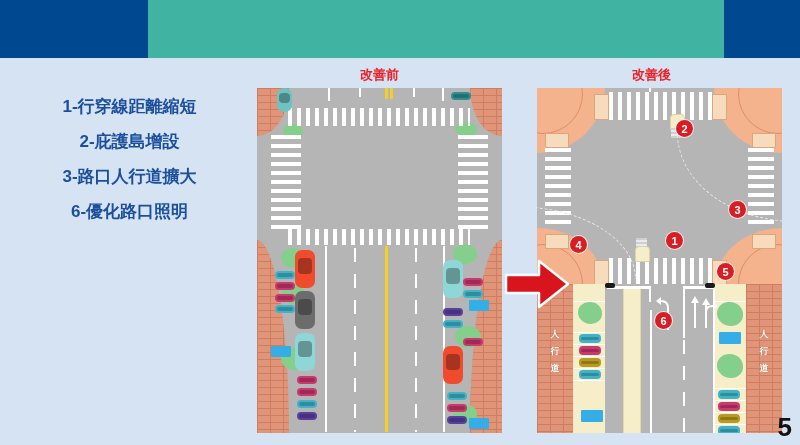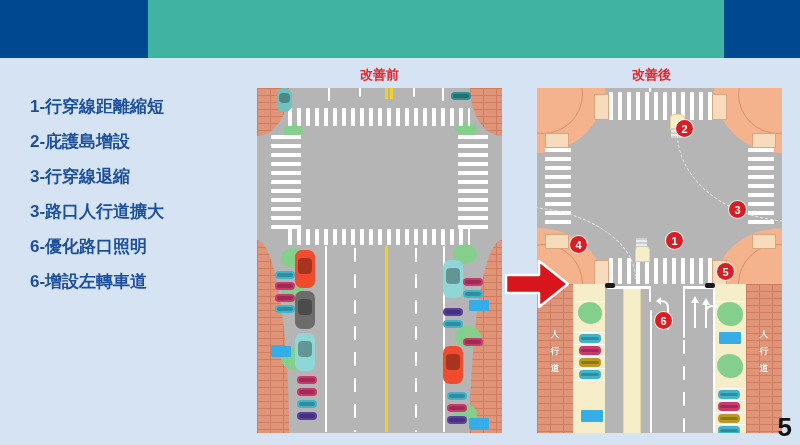--- a/index.html
+++ b/index.html
@@ -22,21 +22,21 @@
     background:#41b3a3;
   }
   .header-title{
     position:absolute;left:148px;top:0;width:576px;height:58px;
     display:flex;align-items:center;justify-content:center;
     color:#ffffff;font-size:28px;font-weight:bold;letter-spacing:1px;
     white-space:nowrap;
   }
 
   
-  .list-panel{position:absolute;left:30px;top:98px;width:215px;}
+  .list-panel{position:absolute;left:22px;top:98px;width:215px;text-align:center;}
   .list-item{
     color:#1b4f9c;font-size:17px;font-weight:bold;
     line-height:1;margin-bottom:18px;white-space:nowrap;
   }
 
   
   .panel-caption{
     position:absolute;color:#e8232a;font-size:13px;font-weight:bold;
     white-space:nowrap;
   }
@@ -150,24 +150,22 @@
 <body>
 
 <div class="slide">
 
   <div class="header-bar"></div>
   <div class="header-band"></div>
 
   <div class="list-panel">
     <div class="list-item">1-行穿線距離縮短</div>
     <div class="list-item">2-庇護島增設</div>
-    <div class="list-item">3-行穿線退縮</div>
     <div class="list-item">3-路口人行道擴大</div>
     <div class="list-item">6-優化路口照明</div>
-    <div class="list-item">6-增設左轉車道</div>
   </div>
 
   <div class="panel-caption" id="cap-before">改善前</div>
   <div class="panel-caption" id="cap-after">改善後</div>
 
   <div class="diagram" id="diagram-before">
 
     <div class="brick round-tl" style="left:0;top:0;width:32px;height:48px;"></div>
     <div class="brick round-tr" style="left:213px;top:0;width:32px;height:48px;"></div>
     <div class="brick round-bl" style="left:0;top:152px;width:32px;height:193px;"></div>

